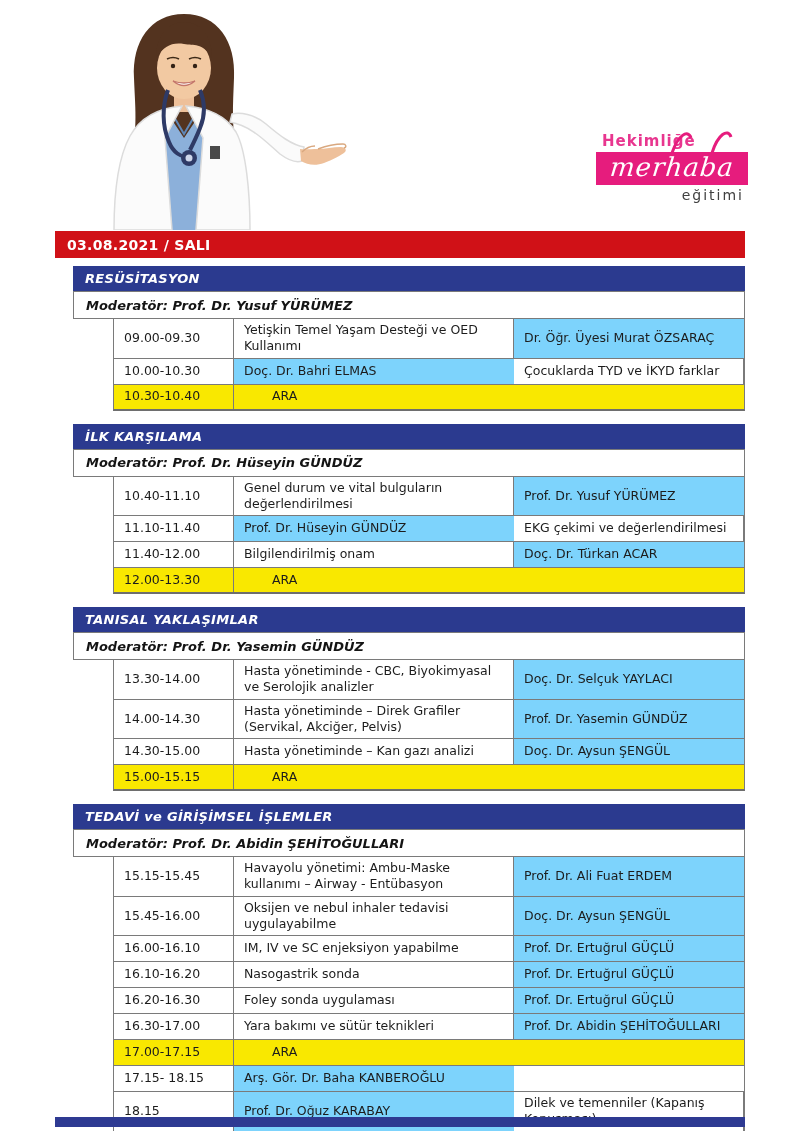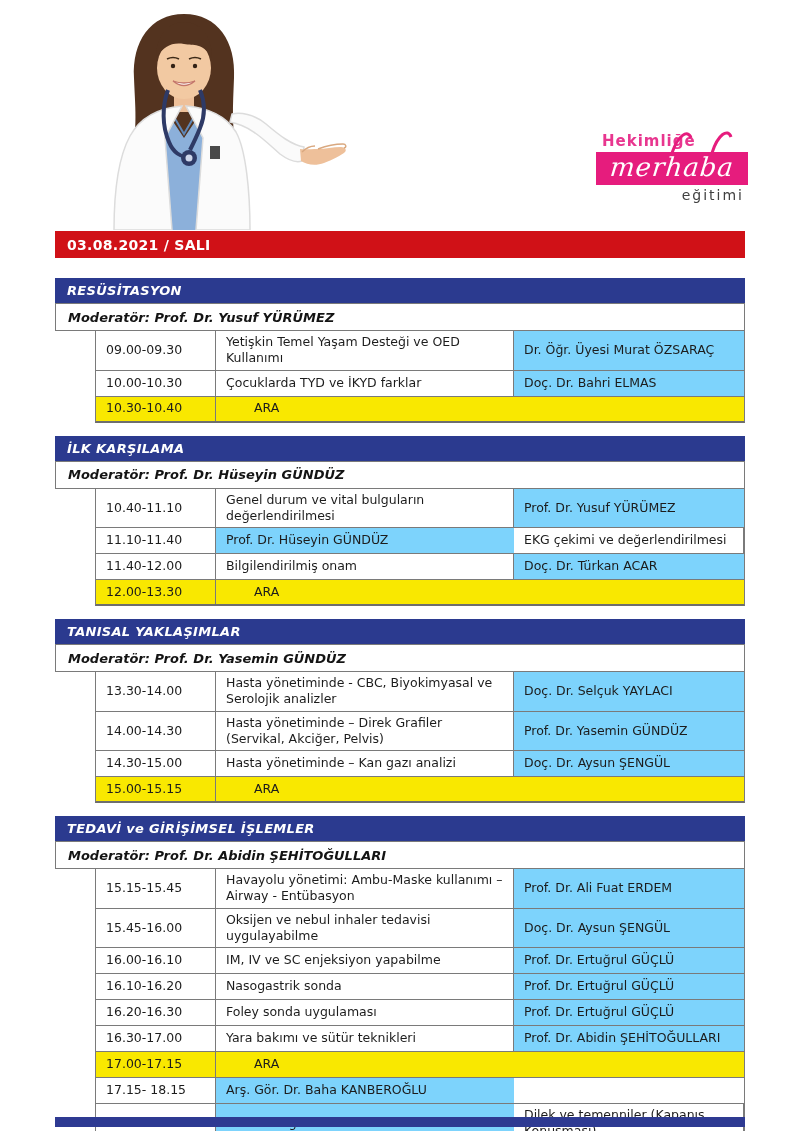--- a/index.html
+++ b/index.html
@@ -22,23 +22,23 @@
     letter-spacing:1px;
   }
   .logo-asc{position:absolute;left:0;top:-22px;width:152px;height:23px;}
   .logo-bottom{color:#404040;font-size:14px;letter-spacing:2px;text-align:right;padding-right:4px;margin-top:2px;}
 
   
   .content{margin:0 55px;width:690px;}
   .date-bar{
     background:#d01117;color:#fff;font-weight:bold;font-size:14px;
     height:27px;box-sizing:border-box;display:flex;align-items:center;
-    padding:0 12px;letter-spacing:.3px;margin-bottom:20px;
-  }
-  .section{margin-bottom:13px;}
+    padding:0 12px;letter-spacing:.3px;margin-bottom:8px;
+  }
+  .section{margin-bottom:13px;margin-left:18px;}
   .section-title{
     background:#2b3a8f;color:#fff;font-weight:bold;font-style:italic;
     font-size:13px;height:25px;box-sizing:border-box;display:flex;align-items:center;
     padding:0 12px;letter-spacing:.3px;
   }
   .moderator-row{
     border:1px solid #7a7a7a;background:#fff;color:#141414;
     font-weight:bold;font-style:italic;font-size:13px;
     min-height:28px;box-sizing:border-box;display:flex;align-items:center;
     padding:2px 12px;
@@ -129,22 +129,22 @@
     <div class="rows">
   <div class="row">
     <div class="cell time">09.00-09.30</div>
     <div class="cell topic">Yetişkin Temel Yaşam Desteği ve OED Kullanımı</div>
     <div class="cell speaker">Dr. Öğr. Üyesi Murat ÖZSARAÇ</div>
   </div>
 
 
   <div class="row">
     <div class="cell time">10.00-10.30</div>
+    <div class="cell speaker">Doç. Dr. Bahri ELMAS</div>
     <div class="cell topic">Çocuklarda TYD ve İKYD farklar</div>
-    <div class="cell speaker">Doç. Dr. Bahri ELMAS</div>
   </div>
 
   <div class="row break">
     <div class="cell time">10.30-10.40</div>
     <div class="cell topic">ARA</div>
 
   </div>
 </div>
   </section>
 

